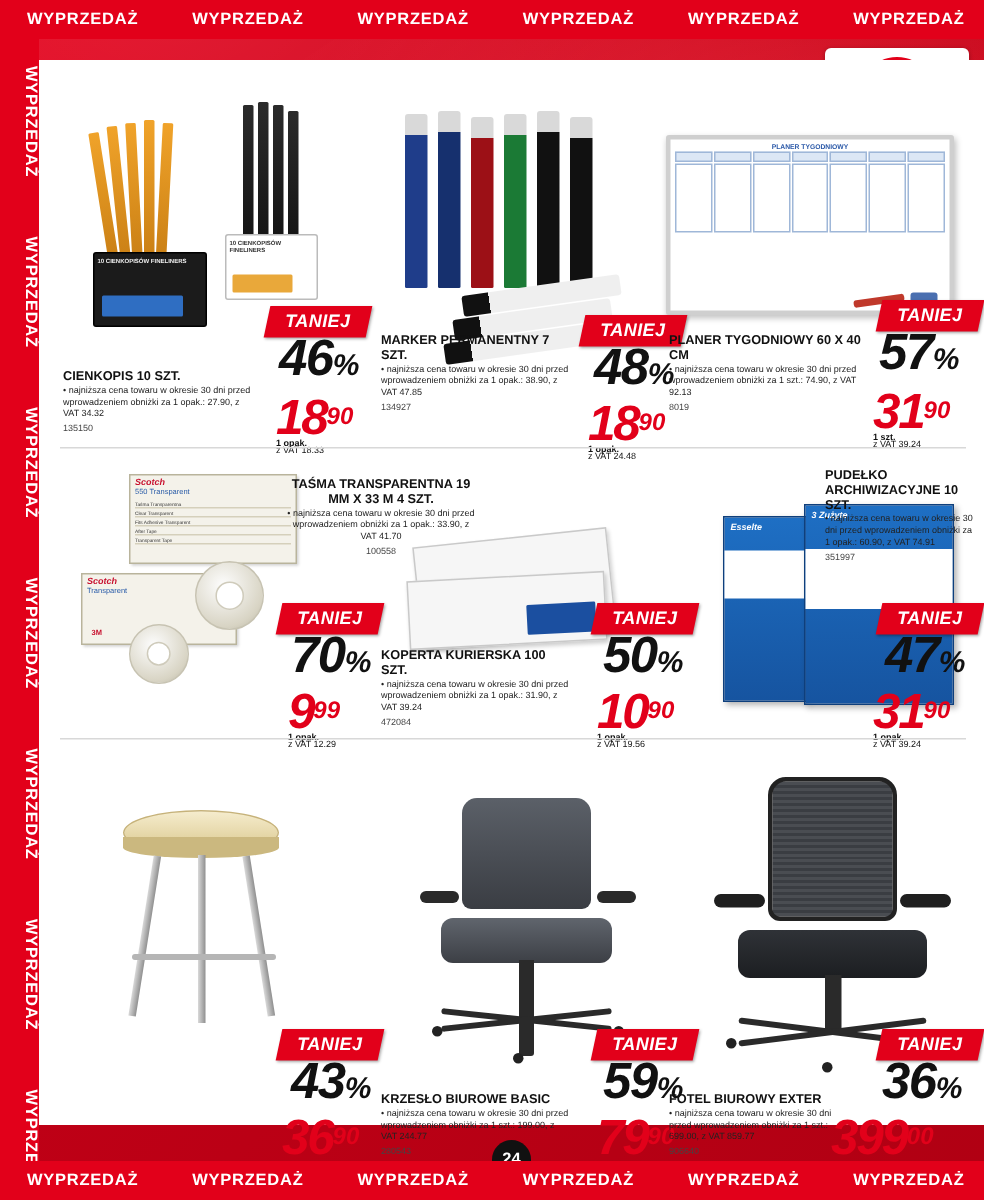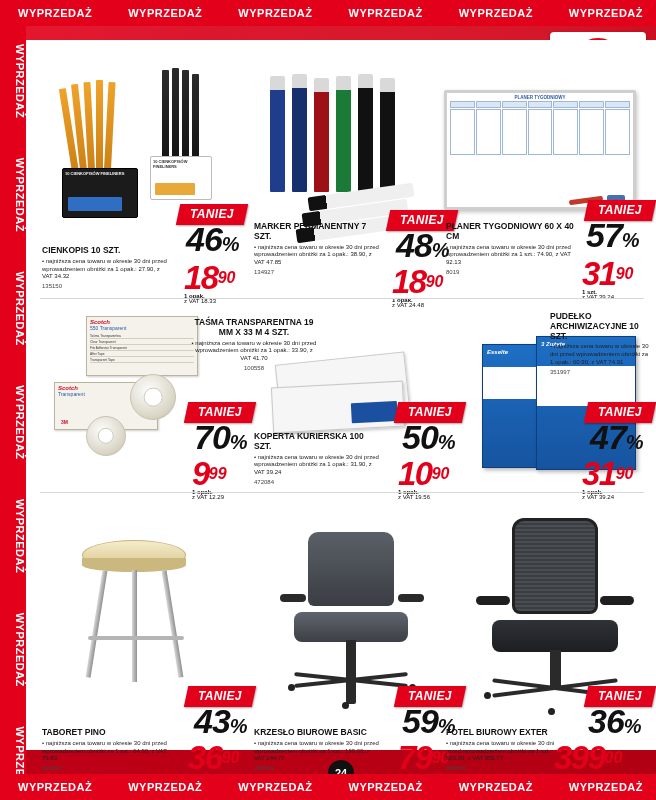--- a/index.html
+++ b/index.html
@@ -480,25 +480,20 @@
       <div style="position:absolute;left:6px;top:78px;width:34px;height:9px;background:#1f1f1f;border-radius:5px;"></div>
       <div style="position:absolute;right:6px;top:78px;width:34px;height:9px;background:#1f1f1f;border-radius:5px;"></div>
       <div class="post" style="left:80px; top:132px; width:11px; height:38px;"></div>
       <div class="base" style="left:22px; top:168px; width:126px; transform:rotate(7deg);"></div>
       <div class="base" style="left:22px; top:168px; width:126px; transform:rotate(-7deg);"></div>
       <div class="caster" style="left:14px; top:174px;"></div>
       <div class="caster" style="right:14px; top:174px;"></div>
       <div class="caster" style="left:78px; top:190px;"></div>
     </div>
 
-    <div class="cell" style="left:16px; top:688px; width:128px;">
-      <div class="pname">TABORET PINO</div>
-      <div class="pdesc">• najniższa cena towaru w okresie 30 dni przed wprowadzeniem obniżki za 1 szt.: 64.90, z VAT 79.83</div>
-      <div class="pcode">916497</div>
-    </div>
     <div class="taniej" style="left:160px; top:646px;">
       <span>TANIEJ</span>
     </div>
     <div class="pct" style="left:168px; top:666px;">
       <span class="num">43</span><span class="sym">%</span>
     </div>
     <div class="price" style="left:162px; top:704px;">
       <span class="zl">36</span><span class="gr">90</span>
       
       

